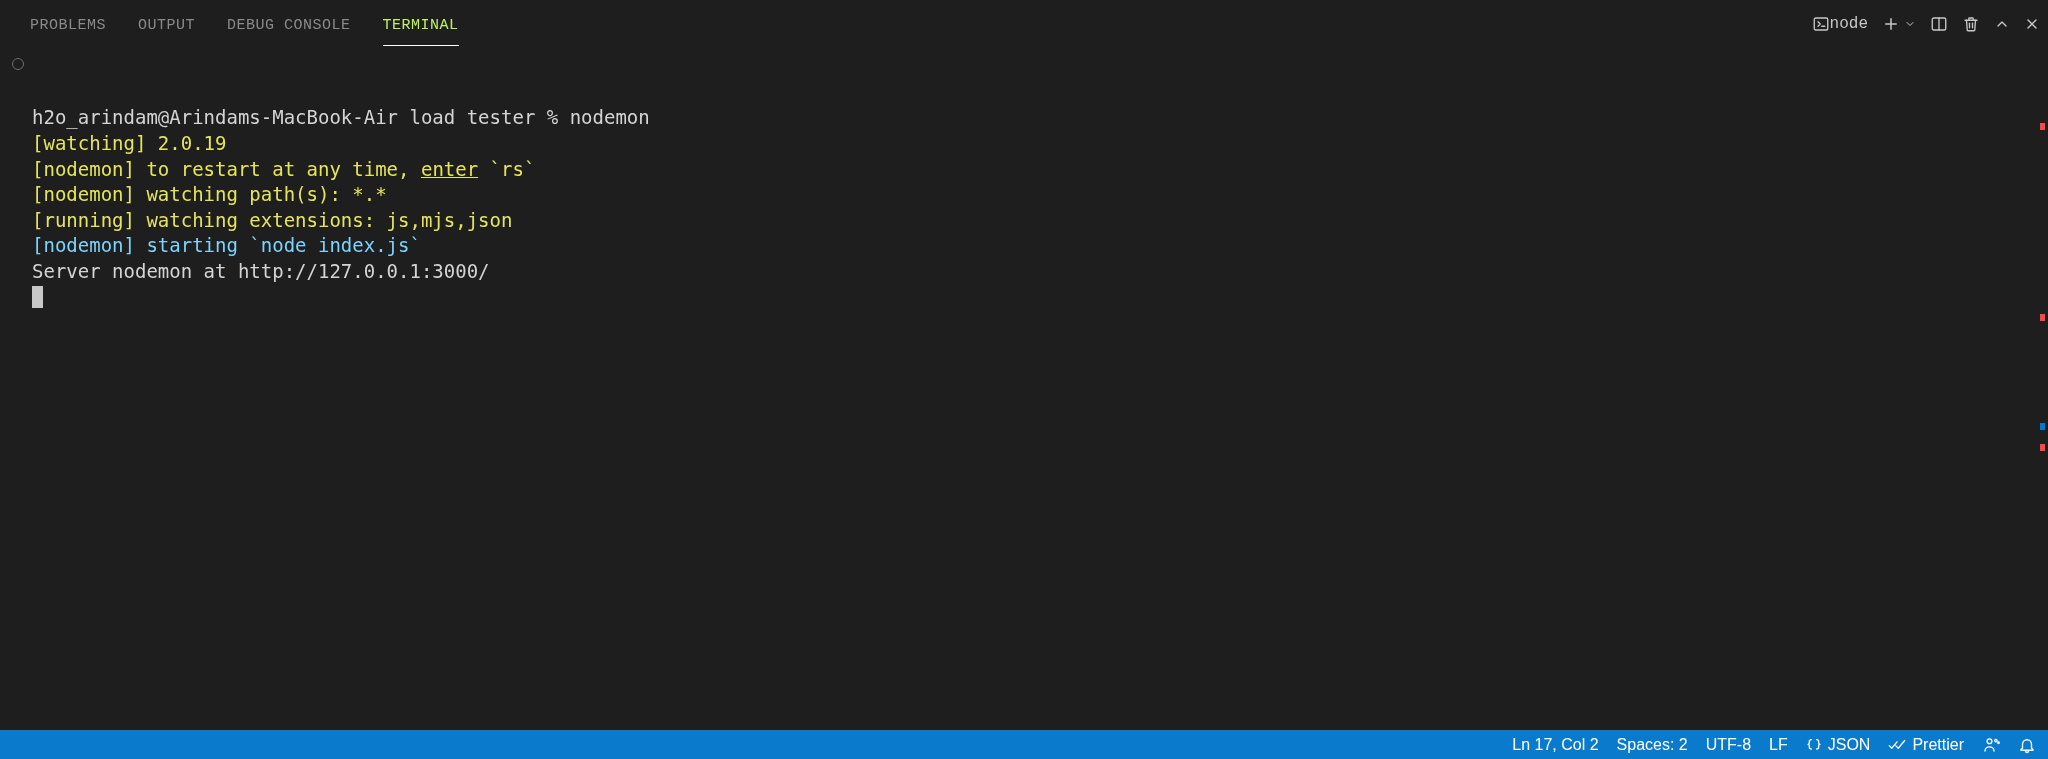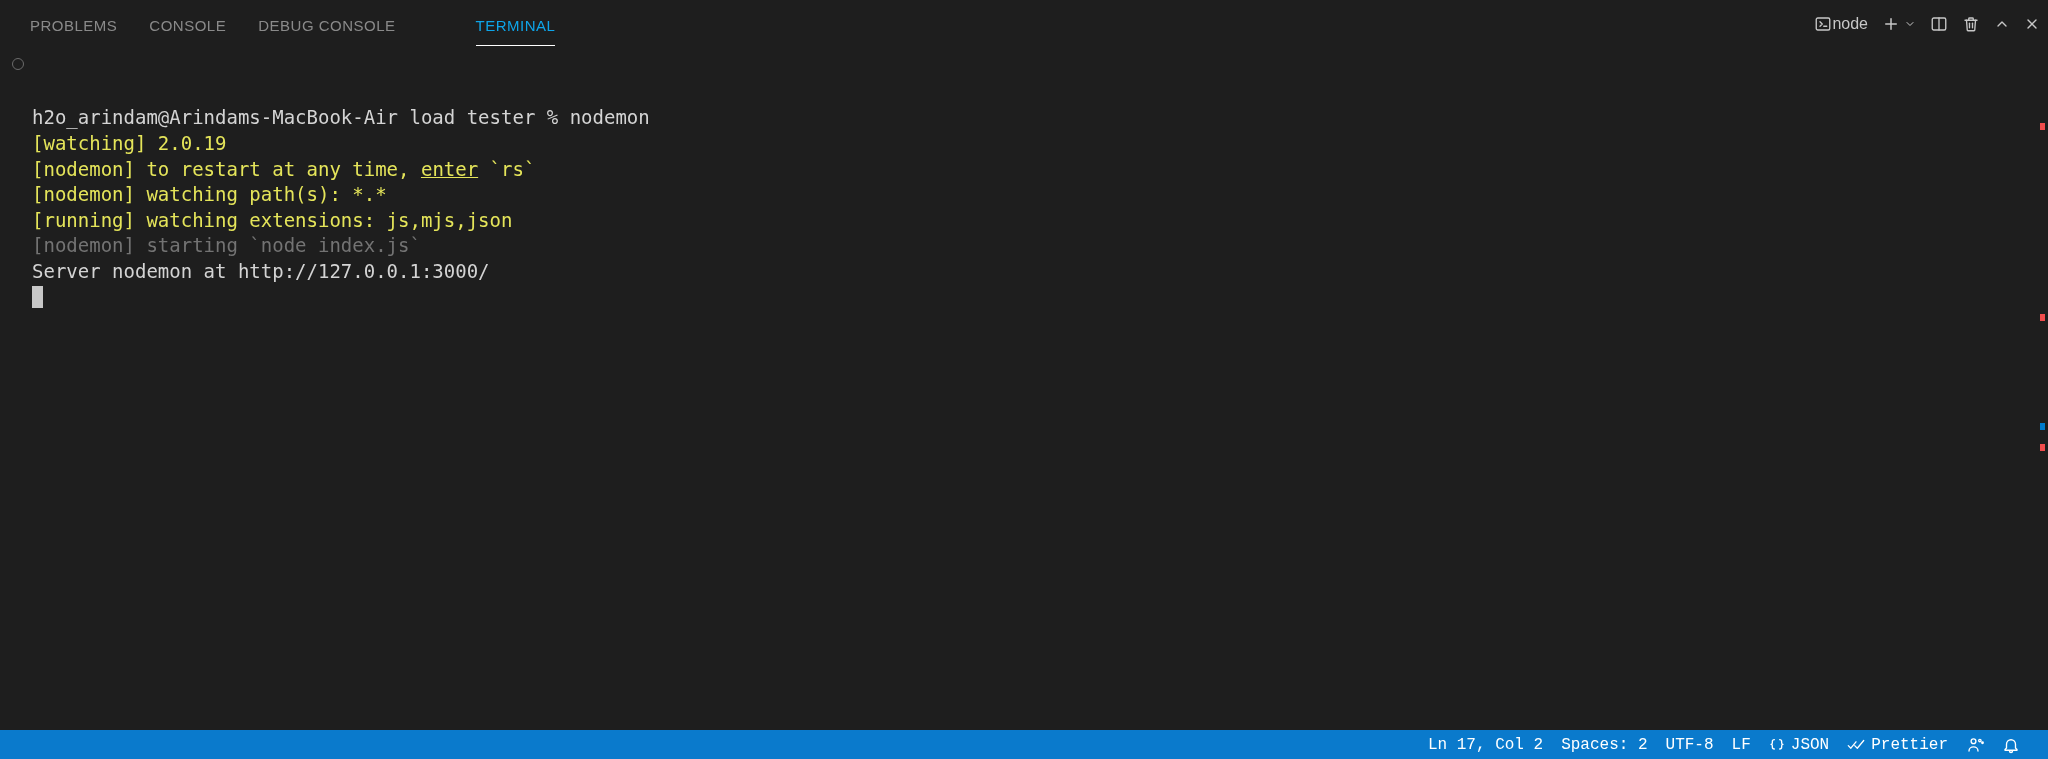--- a/index.html
+++ b/index.html
@@ -11,35 +11,34 @@
     color: #cccccc;
     display: flex;
     flex-direction: column;
     overflow: hidden;
   }
   .panel-header {
     display: flex;
     align-items: center;
     height: 48px;
     padding: 0 8px 0 30px;
-    font-family: Liberation Sans, sans-serif;
+    font-family: Liberation Mono, monospace;
     font-size: 15px;
     color: #8a8a8a;
     user-select: none;
   }
   .tabs { display: flex; gap: 32px; }
   .tab {
     padding: 14px 0 11px;
     cursor: pointer;
     letter-spacing: 0.5px;
   }
   .tab.active {
-    color: #0ea5e9;
+    color: #bef264;
     border-bottom: 1.5px solid #ffffff;
-    margin-left: 48px;
   }
   .header-spacer { flex: 1; }
   .term-actions { display: flex; align-items: center; gap: 14px; color: #c7c7c7; }
   .term-label {
     display: flex; align-items: center; 
     font-size: 16px;
     color: #c7c7c7;
   }
   .icon-btn { cursor: pointer; display: inline-flex; align-items: center; justify-content: center; }
   .icon-btn svg { stroke: #c7c7c7; }
@@ -55,38 +54,38 @@
   }
   .gutter-circle {
     position: absolute;
     left: 12px;
     top: 10px;
     width: 12px; height: 12px;
     border: 1.5px solid #6b6b6b;
     border-radius: 50%;
   }
   .yellow { color: #e5e55a; }
-  .green  { color: #737373; }
+  .green  { color: #7dd3fc; }
   .underline { text-decoration: underline; }
   .cursor-block {
     display: inline-block;
     width: 11px; height: 22px;
     background: #c7c7c7;
     vertical-align: text-bottom;
   }
 
   .statusbar {
     height: 29px;
     background: #0a7acc;
     color: #ffffff;
     display: flex;
     align-items: center;
     justify-content: flex-end;
-    padding: 0 28px;
-    font-family: Liberation Mono, monospace;
+    padding: 0 12px;
+    font-family: Liberation Sans, sans-serif;
     font-size: 16px;
     gap: 18px;
     user-select: none;
   }
   .status-item { display: inline-flex; align-items: center; gap: 6px; cursor: pointer; }
   .status-item svg { stroke: #ffffff; }
 
   .overview {
     position: absolute;
     right: 3px;
@@ -100,21 +99,21 @@
     right: 0;
     width: 5px; height: 7px;
   }
 </style>
 </head>
 <body>
 
 <div class="panel-header">
   <div class="tabs">
     <div class="tab">PROBLEMS</div>
-    <div class="tab">CONSOLE</div>
+    <div class="tab">OUTPUT</div>
     <div class="tab">DEBUG CONSOLE</div>
     <div class="tab active">TERMINAL</div>
   </div>
   <div class="header-spacer"></div>
   <div class="term-actions">
     <div class="term-label">
       <span class="icon-btn">
         <svg width="18" height="18" viewBox="0 0 24 24" fill="none" stroke-width="1.8" stroke-linecap="round" stroke-linejoin="round">
             <rect x="3" y="4" width="18" height="16" rx="2"></rect>
             <path d="M8 9l3 3-3 3"></path>

